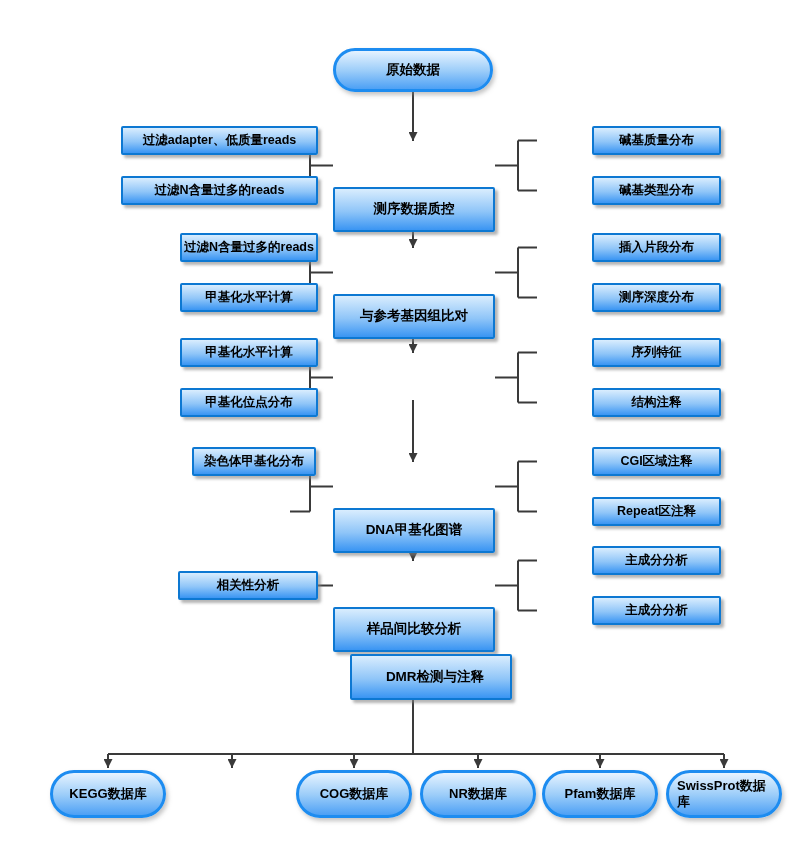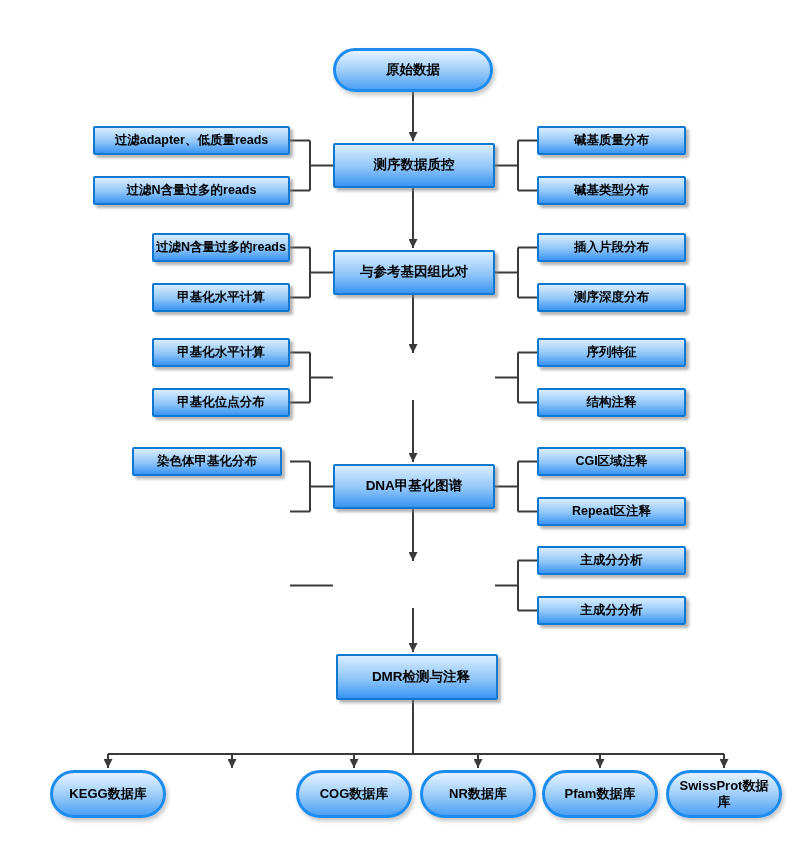--- a/index.html
+++ b/index.html
@@ -3,45 +3,45 @@
 <meta charset="utf-8">
 <style>
   html,body{margin:0;padding:0;background:#ffffff;}
   .stage{
     position:relative;width:812px;height:849px;background:#ffffff;overflow:hidden;
     font-family:"Liberation Sans","DejaVu Sans",sans-serif;
   }
   .wires{position:absolute;left:0;top:0;width:812px;height:849px;z-index:0;}
   .node{
     position:absolute;z-index:1;display:flex;align-items:center;justify-content:center;
-    text-align:center;font-weight:bold;color:#000;box-sizing:border-box;
+    font-weight:bold;color:#000;box-sizing:border-box;
     background:linear-gradient(180deg,#d9edfe 0%,#8fc5f8 55%,#3a95f3 100%);
     border:2px solid #0d78d2;border-radius:2px;
     box-shadow:3px 3px 3px rgba(130,130,130,0.6);
     line-height:1.2;
   }
   .pill{
     border-radius:24px;border:3px solid #1d8cf0;
     background:linear-gradient(180deg,#e6f3ff 0%,#9ccdf9 52%,#4da0f5 100%);
     box-shadow:2px 3px 4px rgba(140,140,140,0.5);
     padding:0 8px;
   }
   
-  .c-box{left:333px;width:162px;height:45px;font-size:13.5px;}
+  .c-box{left:333px;width:162px;height:45px;font-size:13.5px;margin-top:44px;}
   .p-root{left:333px;top:48px;width:160px;height:44px;font-size:13.5px;}
   .c1{top:143px}.c2{top:250px}.c3{top:355px}.c4{top:464px}.c5{top:563px}
-  .dmr{left:336px;top:654px;width:162px;height:46px;font-size:13.5px;padding-left:8px;}
+  .dmr{left:350px;top:654px;width:162px;height:46px;font-size:13.5px;padding-left:8px;}
   
-  .sb{height:29px;font-size:12.5px;}
+  .sb{height:29px;font-size:12.5px;margin-left:28px;}
   .l1{left:93px;width:197px}.l1a{top:126px}.l1b{top:176px}
   .l23{left:152px;width:138px}
   .l2a{top:233px}.l2b{top:283px}.l3a{top:338px}.l3b{top:388px}
-  .l4{left:132px;width:150px}.l4a{top:447px}.l4b{top:497px}
+  .l4{left:164px;width:124px}.l4a{top:447px}.l4b{top:497px}
   .l5{left:150px;width:140px;top:571px}
-  .rb{left:537px;width:149px}
+  .rb{left:564px;width:129px}
   .r1a{top:126px}.r1b{top:176px}.r2a{top:233px}.r2b{top:283px}
   .r3a{top:338px}.r3b{top:388px}.r4a{top:447px}.r4b{top:497px}
   .r5a{top:546px}.r5b{top:596px}
   
   .db{top:770px;width:116px;height:48px;font-size:13px;}
   .db1{left:50px}.db2{left:174px}.db3{left:296px}.db4{left:420px}.db5{left:542px}.db6{left:666px}
 </style>
 </head>
 <body>
 
@@ -119,20 +119,22 @@
   <div class="node sb l23 l3b">甲基化位点分布</div>
   <div class="node sb l23 l3a">甲基化水平计算</div>
   <div class="node sb rb r3a">序列特征</div>
   <div class="node sb rb r3b">结构注释</div>
 
   <div class="node c-box c4">DNA甲基化图谱</div>
   <div class="node sb l4 l4a">染色体甲基化分布</div>
   <div class="node sb rb r4b">Repeat区注释</div>
   <div class="node sb rb r4a">CGI区域注释</div>
 
+  <div class="node c-box c5">样品间比较分析</div>
+  <div class="node sb l5">相关性分析</div>
   <div class="node sb rb r5a">主成分分析</div>
   <div class="node sb rb r5b">主成分分析</div>
 
   <div class="node dmr">DMR检测与注释</div>
 
   <div class="node pill db db1">KEGG数据库</div>
   <div class="node pill db db3">COG数据库</div>
   <div class="node pill db db4">NR数据库</div>
   <div class="node pill db db5">Pfam数据库</div>
   <div class="node pill db db6">SwissProt数据库</div>

